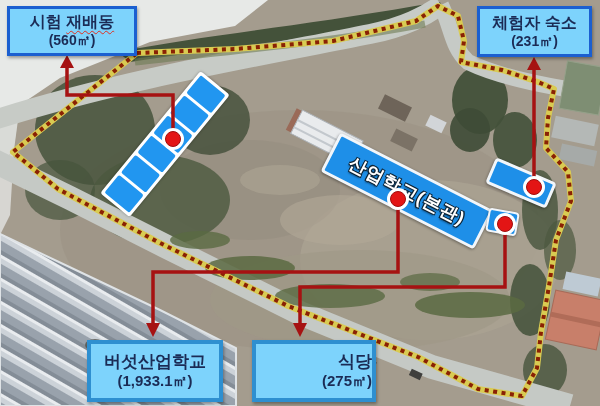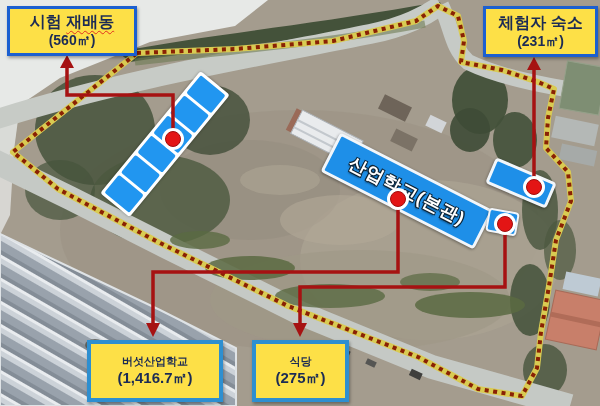--- a/index.html
+++ b/index.html
@@ -24,34 +24,34 @@
   .bld-main span{
     color:#fff;font-weight:bold;font-size:18px;letter-spacing:1px;white-space:nowrap;
     text-shadow:-1px -1px 0 #0d2436,1px -1px 0 #0d2436,-1px 1px 0 #0d2436,1px 1px 0 #0d2436,0 2px 2px rgba(0,0,0,.45);
   }
   .bld-mid{left:488px;top:169px;width:66px;height:28px;transform:rotate(23deg);}
   .bld-small{left:487px;top:210px;width:31px;height:24px;transform:rotate(10deg);border-width:2px;}
   
   #overlay{z-index:4;pointer-events:none;}
   
   .callout{
-    position:absolute;background:#fde047;z-index:5;
+    position:absolute;background:#7dd3fc;z-index:5;
     display:flex;flex-direction:column;align-items:center;justify-content:center;
     color:#1b2b55;font-weight:bold;text-align:center;line-height:1.25;
     box-shadow:1px 2px 3px rgba(0,0,0,.35);
   }
   .callout .t1{font-size:16px;}
   .callout .t2{font-size:14px;}
   .c-top{border:3px solid #1b5fd0;}
   .c-bottom{border:4px solid #2e8fd0;}
   #box-test{left:7px;top:6px;width:130px;height:50px;}
-  #box-lodging{left:477px;top:6px;width:115px;height:51px;margin-left:6px;}
+  #box-lodging{left:477px;top:6px;width:115px;height:51px;}
   #box-mushroom{left:87px;top:340px;width:136px;height:62px;}
-  #box-cafeteria{left:252px;top:340px;width:97px;height:62px;}
-  #box-mushroom .t1,#box-cafeteria .t1{font-size:11px;}
+  #box-cafeteria{left:252px;top:340px;width:124px;height:62px;align-items:flex-end;}
+  #box-mushroom .t1,#box-cafeteria .t1{font-size:17px;}
   #box-mushroom .t2,#box-cafeteria .t2{font-size:15px;}
   .squiggle{text-decoration:underline wavy #e03020;text-underline-offset:3px;text-decoration-thickness:1px;}
   
   #watermark{
     position:absolute;left:203px;top:360px;z-index:6;pointer-events:none;
     font-size:31px;font-weight:600;letter-spacing:.5px;
     color:rgba(250,250,252,.78);text-shadow:0 0 2px rgba(110,120,135,.55);
   }
 </style>
 </head>
@@ -223,21 +223,21 @@
     <div class="t2">(560㎡)</div>
   </div>
 
   <div id="box-lodging" class="callout c-top">
     <div class="t1">체험자 숙소</div>
     <div class="t2">(231㎡)</div>
   </div>
 
   <div id="box-mushroom" class="callout c-bottom">
     <div class="t1">버섯산업학교</div>
-    <div class="t2">(1,416.7㎡)</div>
+    <div class="t2">(1,933.1㎡)</div>
   </div>
 
   <div id="box-cafeteria" class="callout c-bottom">
     <div class="t1">식당</div>
     <div class="t2">(275㎡)</div>
   </div>
 
 </div>
 
 </body></html>

